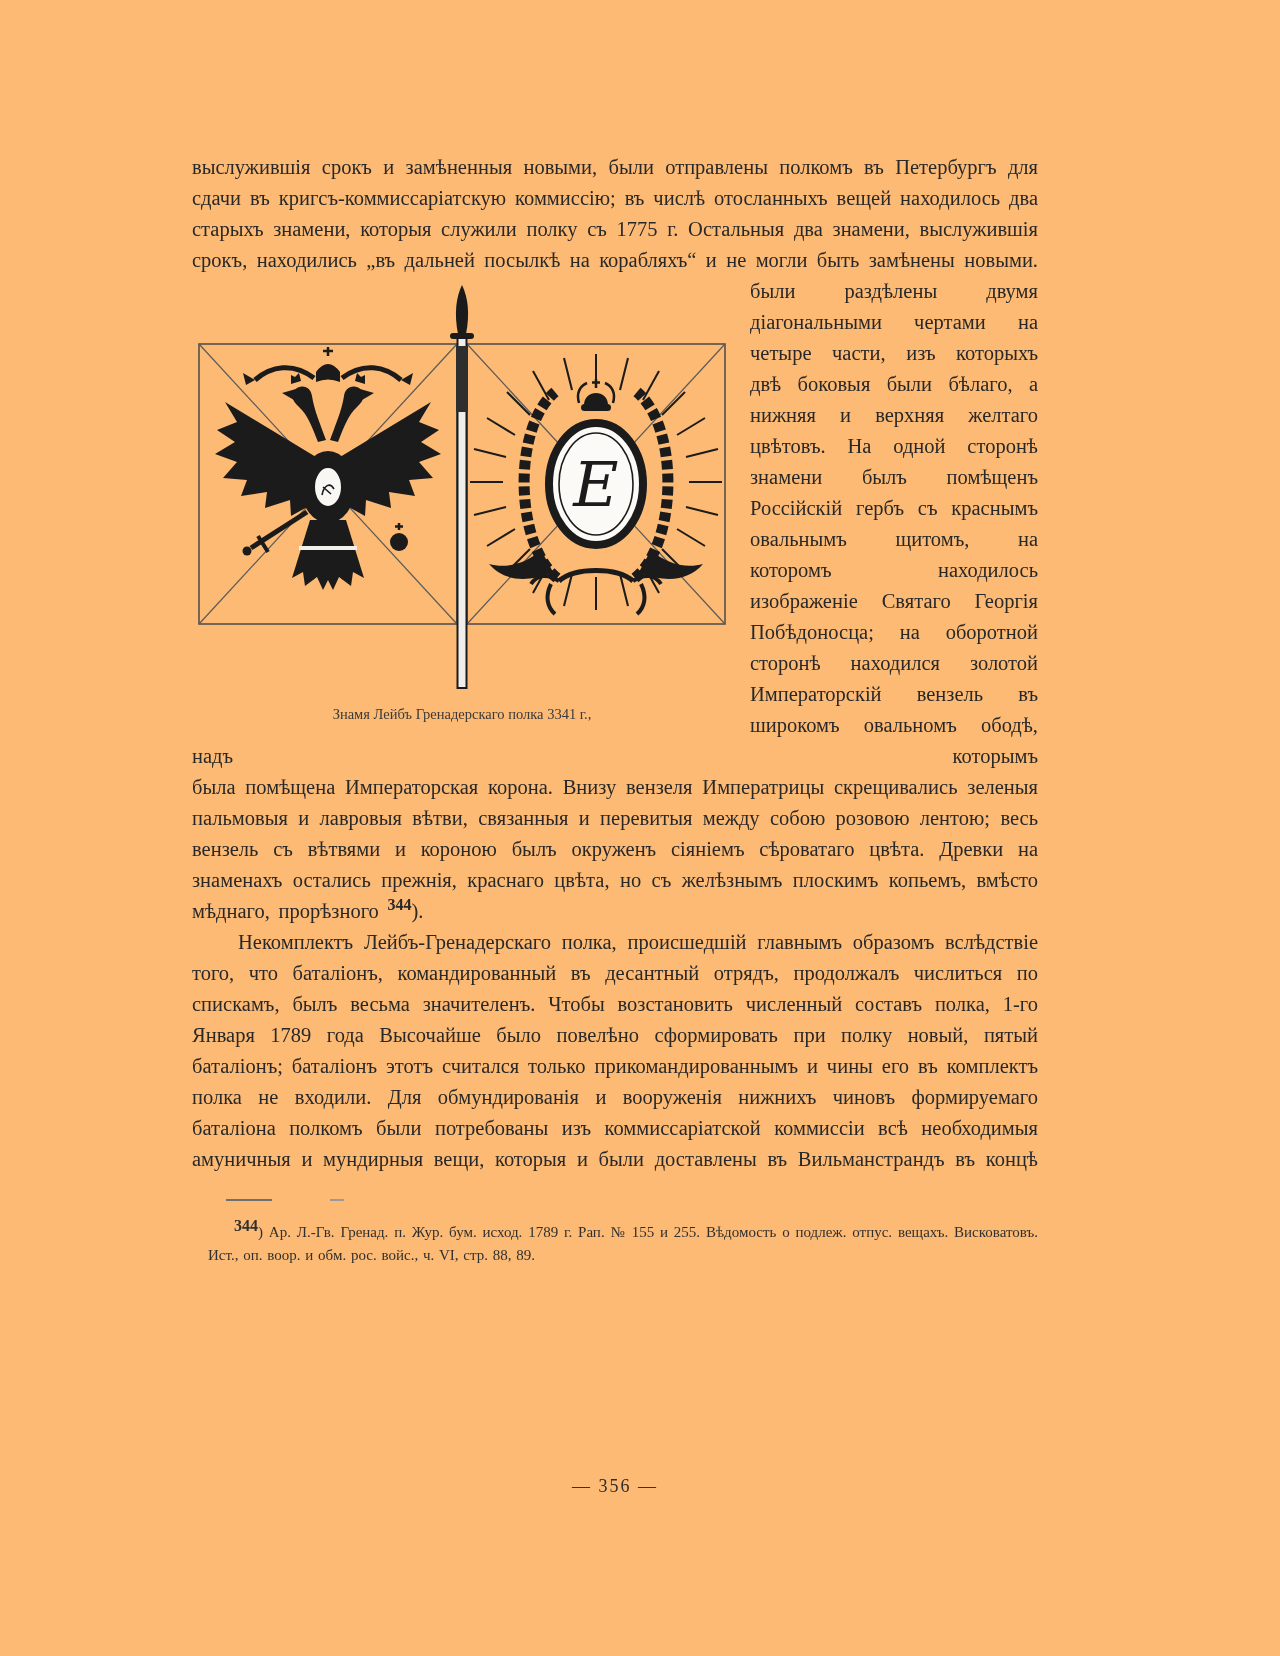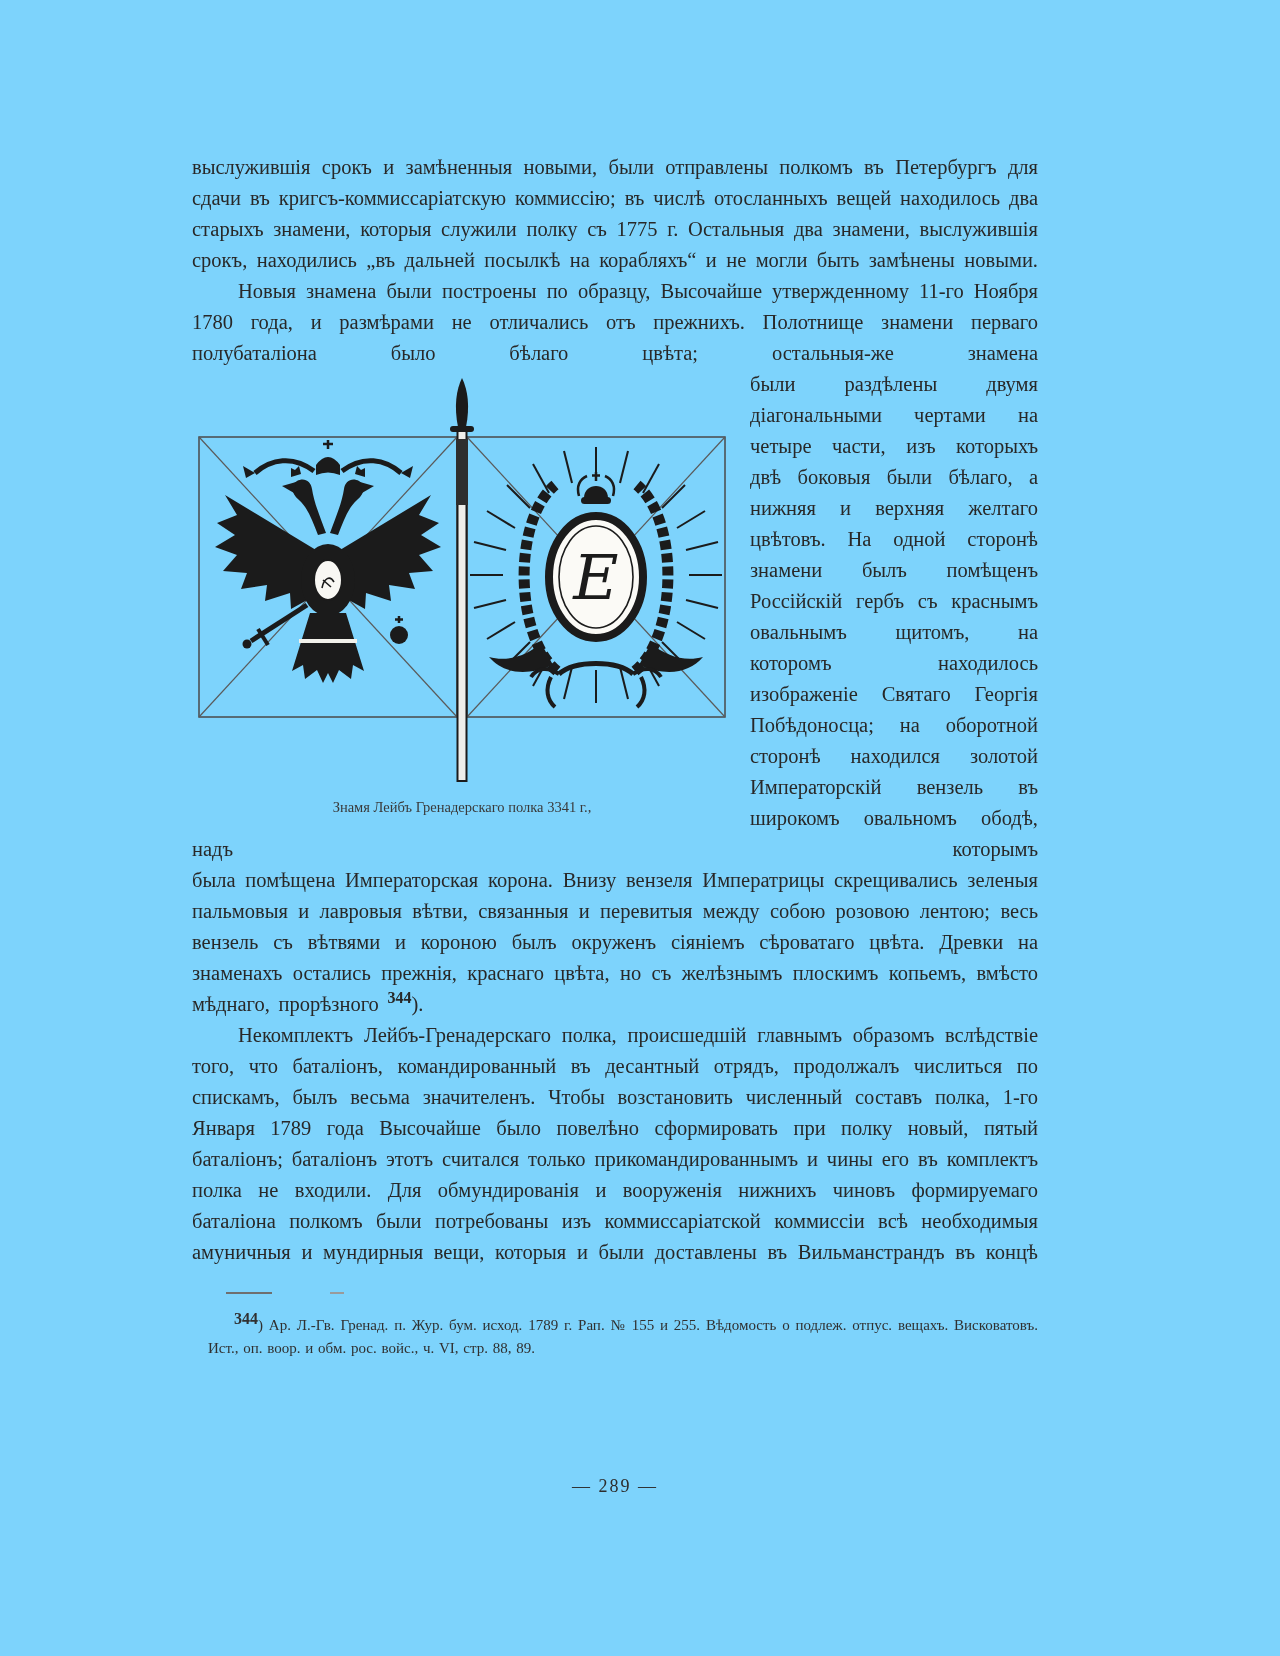--- a/index.html
+++ b/index.html
@@ -2,21 +2,21 @@
 <html><head>
 <meta charset="utf-8">
 <style>
   * { box-sizing: border-box; }
   html, body { margin: 0; padding: 0; }
   body { background: #fcfcfa; }
   .page {
     position: relative;
     width: 1280px;
     height: 1656px;
-    background: #7dd3fc;
+    background: #fdba74;
     overflow: hidden;
     font-family: "Liberation Serif", "DejaVu Serif", serif;
     color: #282828;
   }
   .content { position: absolute; left: 192px; top: 152px; width: 846px; }
   p.body-text {
     margin: 0;
     font-size: 20.5px;
     line-height: 31px;
     text-align: justify;
@@ -60,21 +60,20 @@
   }
 </style>
 </head>
 <body>
 
 <div class="page">
   <div class="content">
 
     <p class="body-text justify-last">выслужившія срокъ и замѣненныя новыми, были отправлены полкомъ въ Петербургъ для сдачи въ кригсъ-коммиссаріатскую коммиссію; въ числѣ отосланныхъ вещей находилось два старыхъ знамени, которыя служили полку съ 1775 г. Остальныя два знамени, выслужившія срокъ, находились „въ дальней посылкѣ на корабляхъ“ и не могли быть замѣнены новыми.</p>
 
-    <p class="body-text indent justify-last">Новыя знамена были построены по образцу, Высочайше утвержденному 11-го Ноября 1780 года, и размѣрами не отличались отъ прежнихъ. Полотнище знамени перваго полубаталіона было бѣлаго цвѣта; остальныя-же знамена</p>
 
     <figure class="flag-figure">
       <svg viewBox="0 0 535 410" width="535" height="410">
 
         <g>
           <rect x="4" y="62" width="258" height="280" fill="none" stroke="#4a4a4a" stroke-width="1.5"></rect>
           <line x1="4" y1="62" x2="262" y2="342" stroke="#5a5a5a" stroke-width="1.2"></line>
           <line x1="4" y1="342" x2="262" y2="62" stroke="#5a5a5a" stroke-width="1.2"></line>
         </g>
 
@@ -185,14 +184,14 @@
     <div class="footnote-block">
       <div class="footnote-rules">
         <div class="rule-a"></div>
         <div class="rule-b"></div>
       </div>
       <div class="footnote-text"><sup class="fn-ref">344</sup><span>) Ар. Л.-Гв. Гренад. п. Жур. бум. исход. 1789 г. Рап. № 155 и 255. Вѣдомость о подлеж. отпус. вещахъ. Висковатовъ. Ист., оп. воор. и обм. рос. войс., ч. VI, стр. 88, 89.</span></div>
     </div>
 
   </div>
 
-  <div class="page-number">— 289 —</div>
+  <div class="page-number">— 356 —</div>
 </div>
 
 </body></html>

